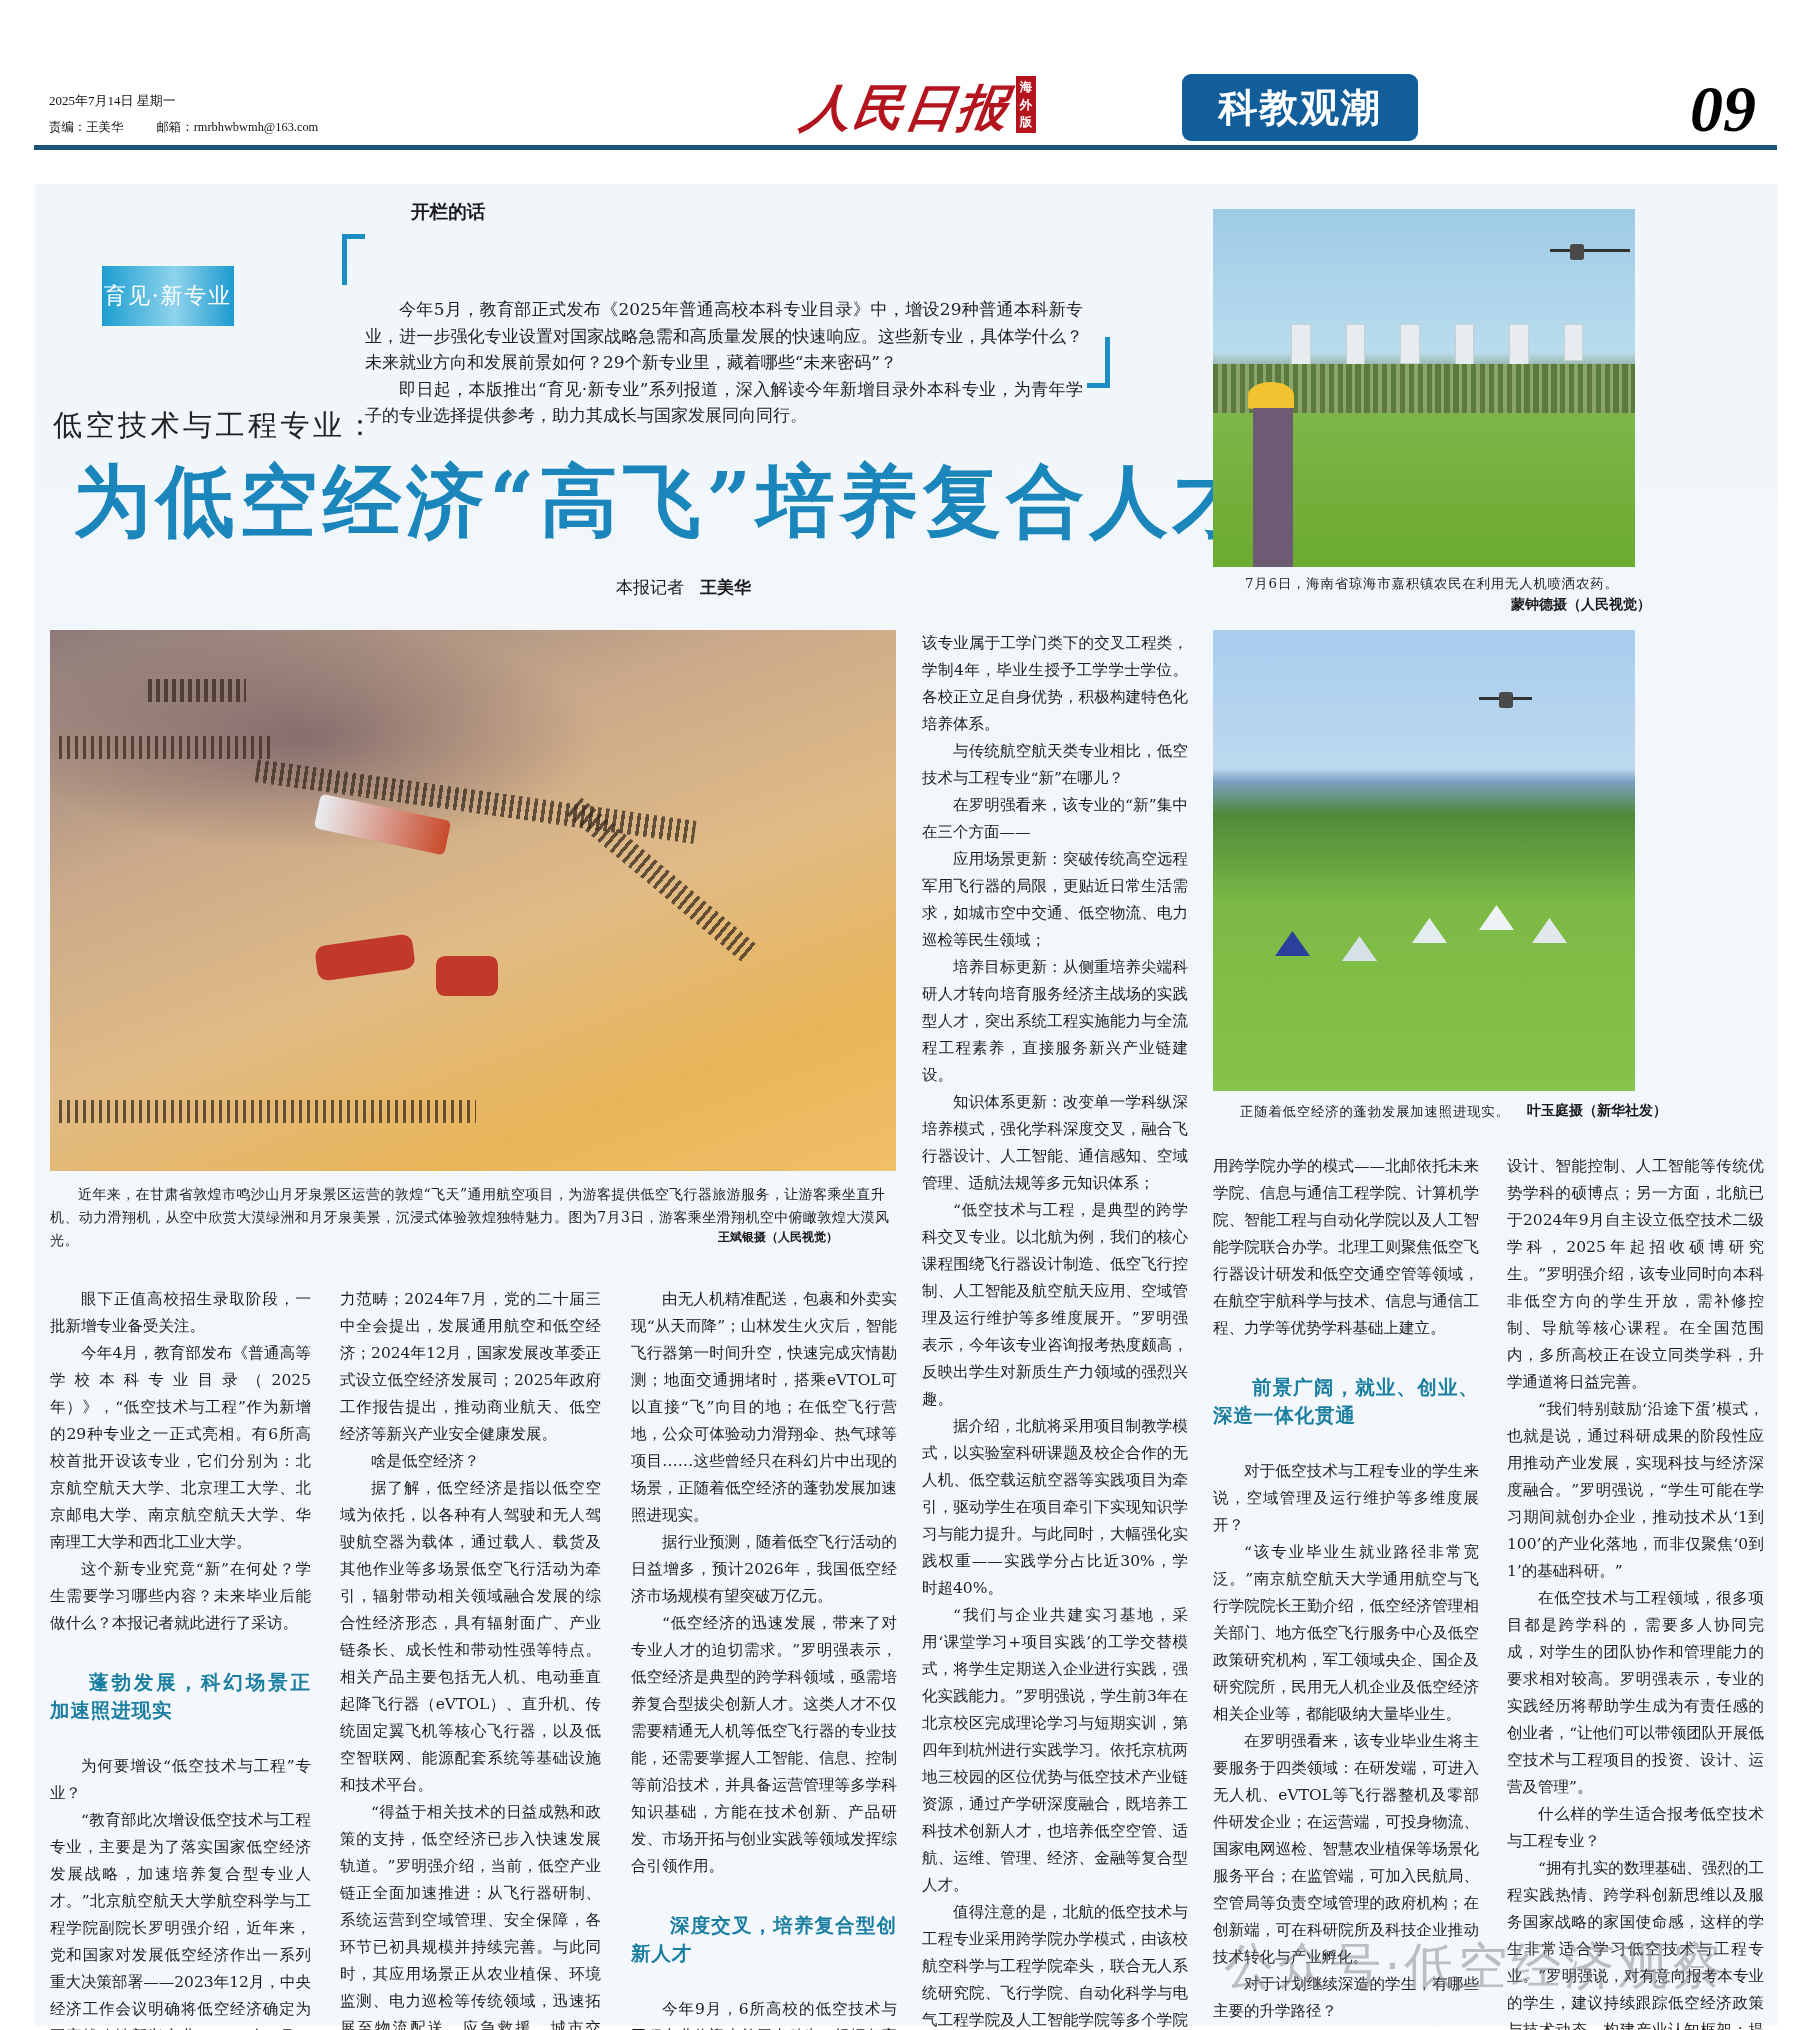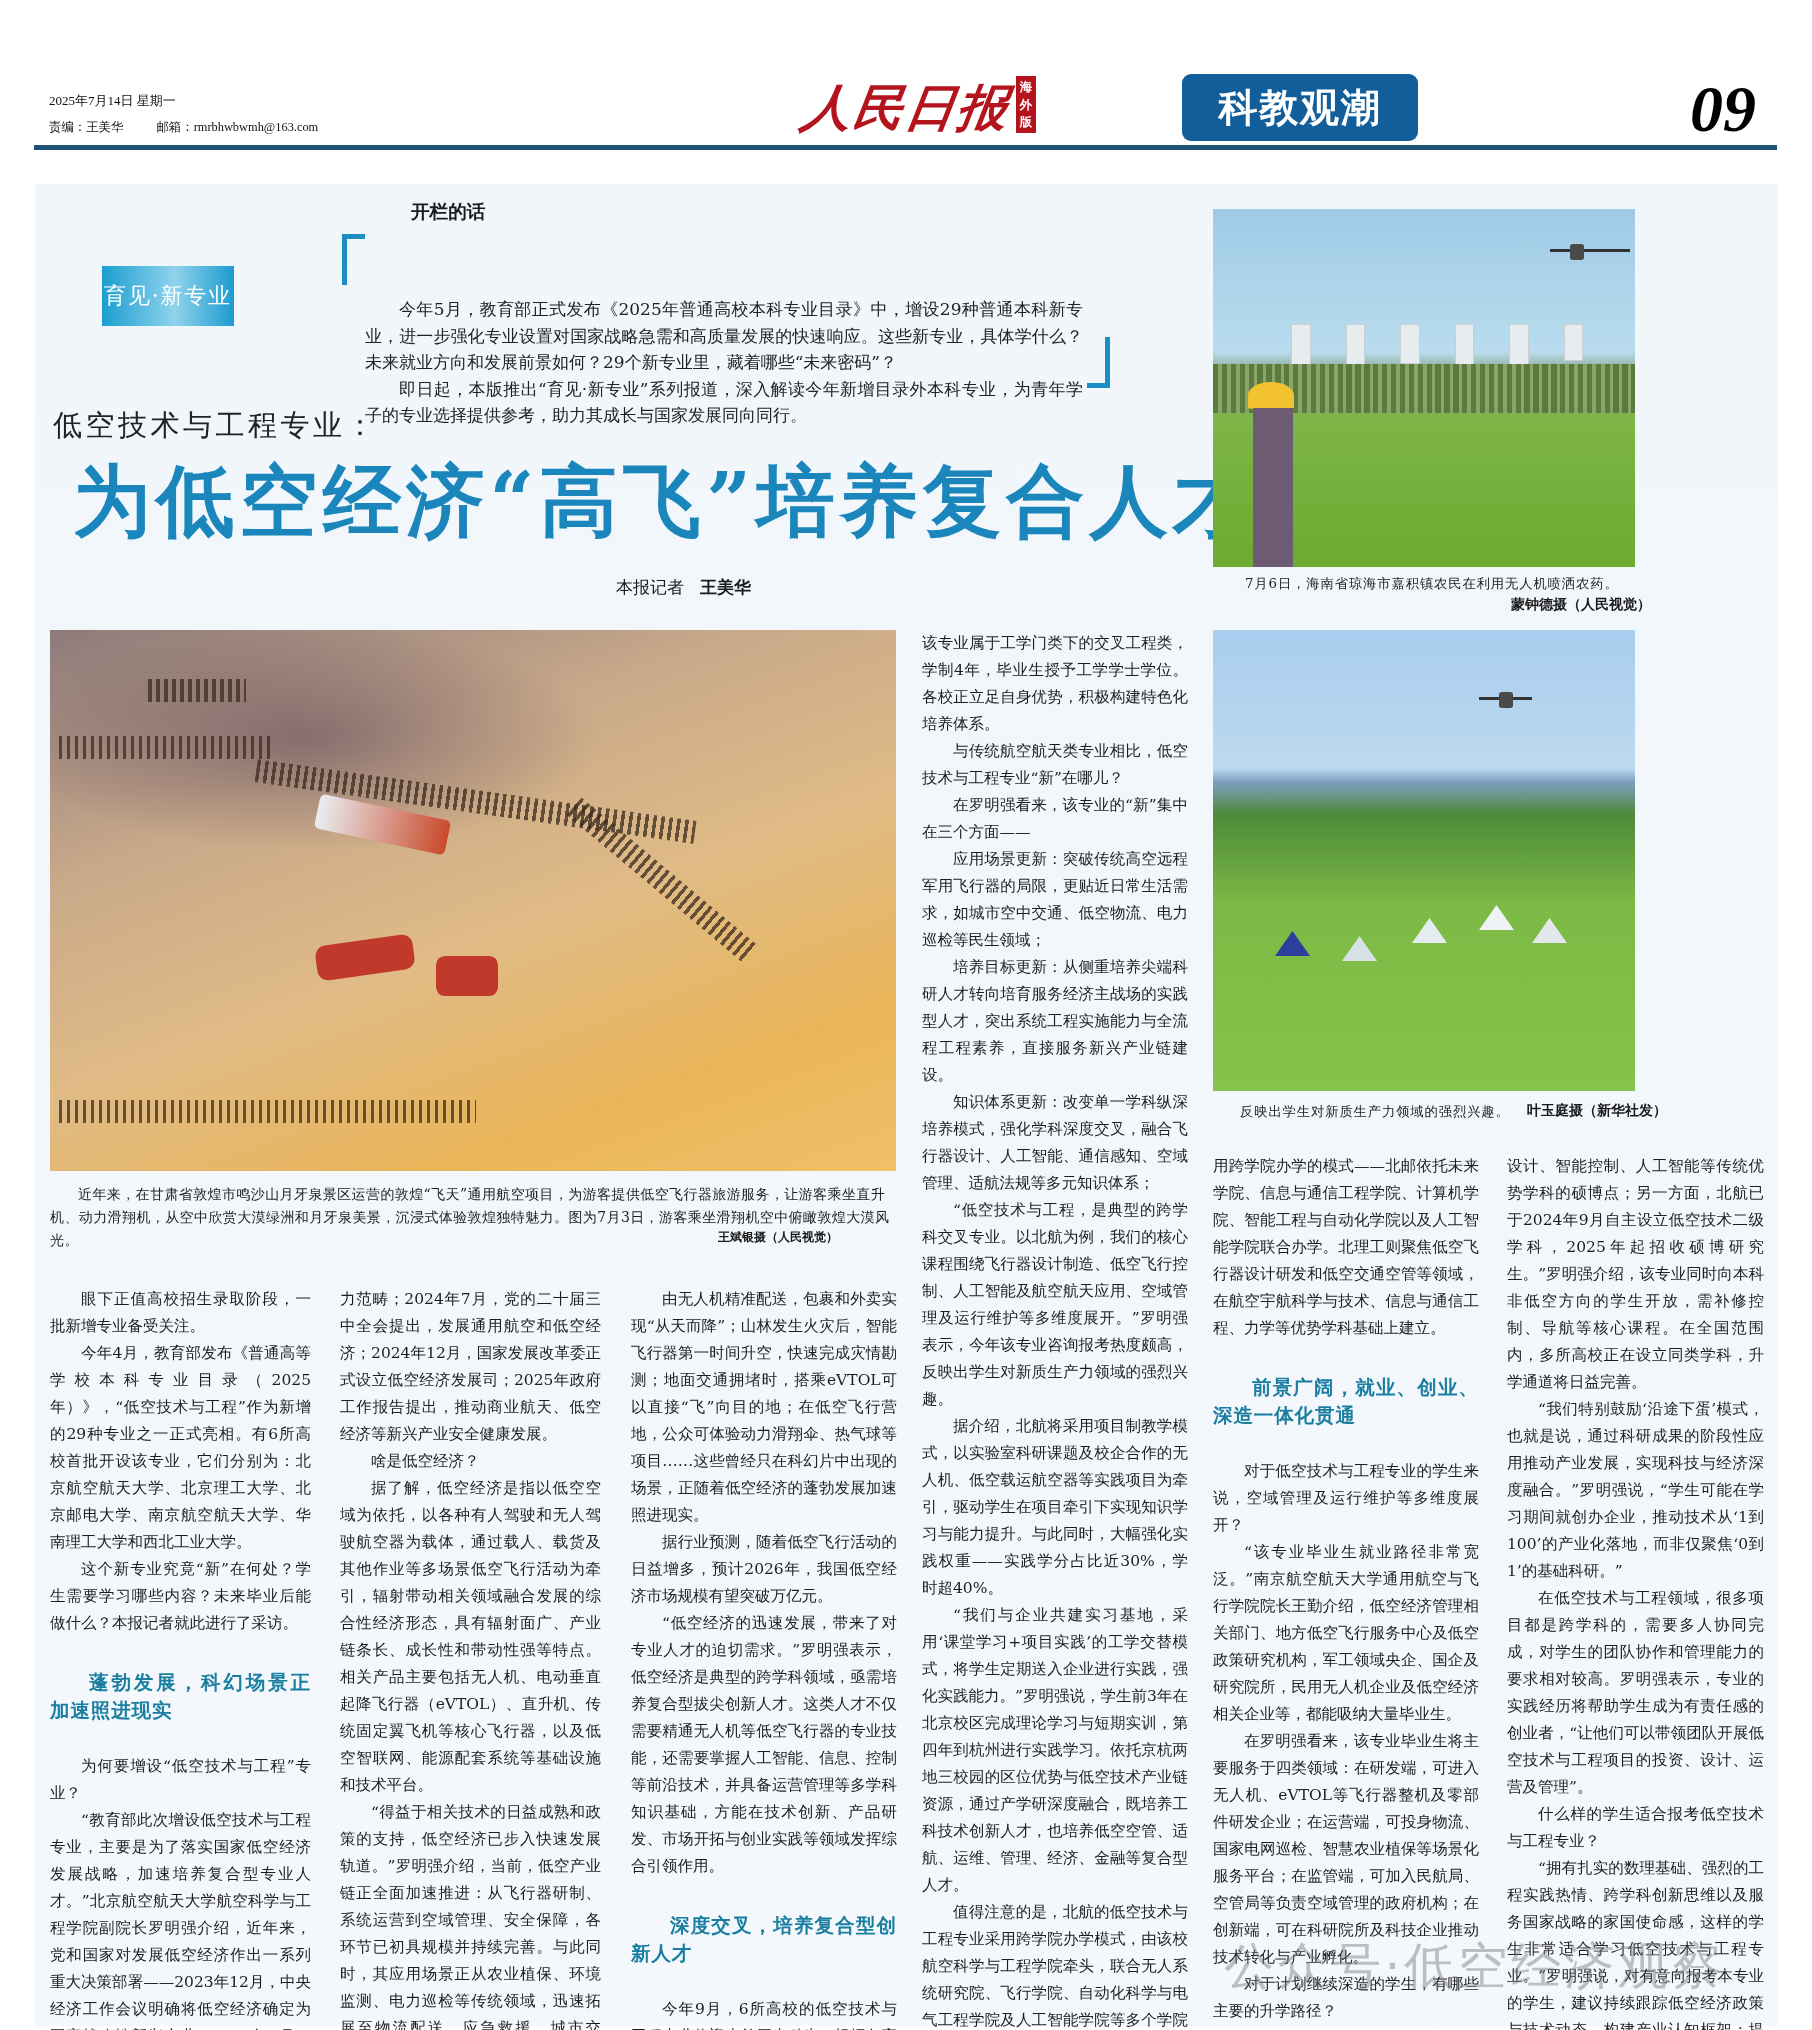--- a/index.html
+++ b/index.html
@@ -129,21 +129,21 @@
 <div class="credit-farm">蒙钟德摄（人民视觉）</div>
 
 <div class="photo photo-park">
   <div class="ph-drone" style="left:266px;top:62px;"></div>
   <div class="tent" style="left:62px;top:301px;background:#2c3f9a;"></div>
   <div class="tent" style="left:129px;top:306px;background:#d7e1e8;"></div>
   <div class="tent" style="left:199px;top:288px;background:#e5ecef;"></div>
   <div class="tent" style="left:266px;top:275px;background:#f0f3f5;"></div>
   <div class="tent" style="left:319px;top:288px;background:#e1e7ea;"></div>
 </div>
-<div class="caption-park">反映出学生对新质生产力领域的强烈兴趣。</div>
+<div class="caption-park">正随着低空经济的蓬勃发展加速照进现实。</div>
 <div class="credit-park">叶玉庭摄（新华社发）</div>
 
 <div class="photo photo-desert">
   <div class="camel-row" style="left:8.9px;top:106px;width:213px;"></div>
   <div class="camel-row" style="left:98px;top:49px;width:98px;"></div>
   <div class="camel-row" style="left:204px;top:160px;width:443px;transform:rotate(8deg);"></div>
   <div class="camel-row" style="left:497px;top:239px;width:231px;transform:rotate(40deg);"></div>
   <div class="camel-row" style="left:8.9px;top:470px;width:417px;"></div>
   <div class="ph-glider"></div>
   <div class="ph-trike"></div>

